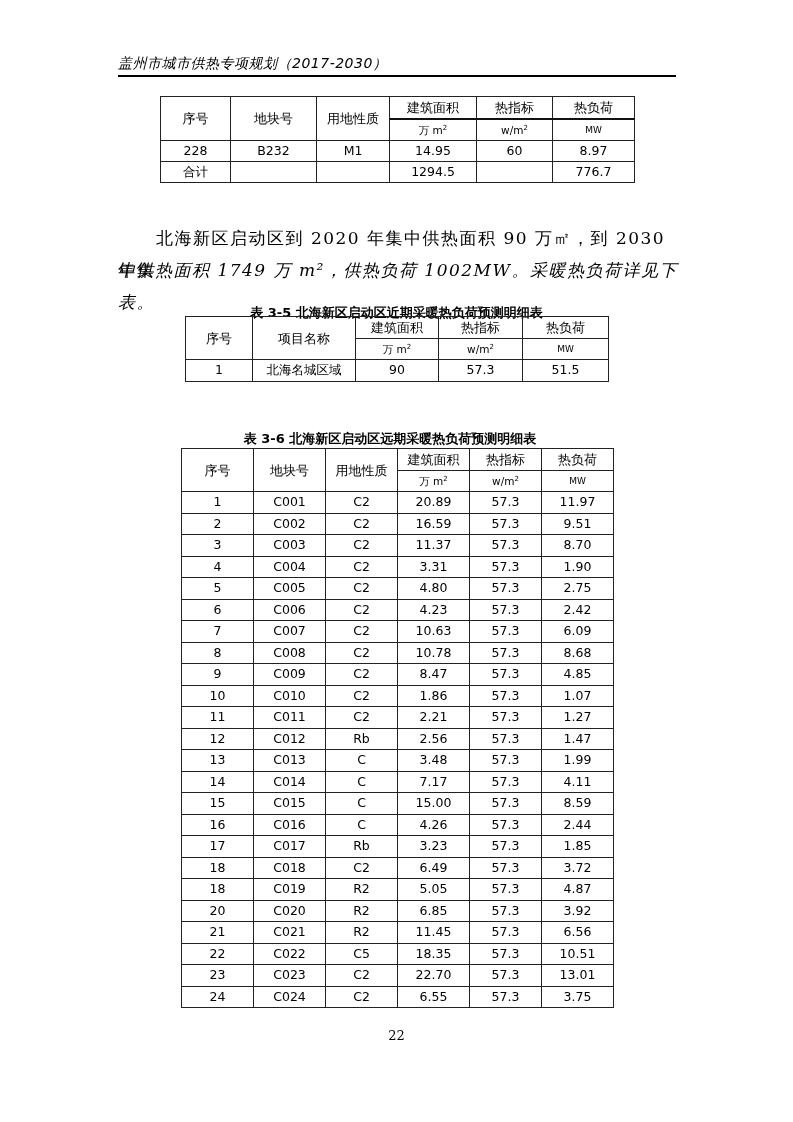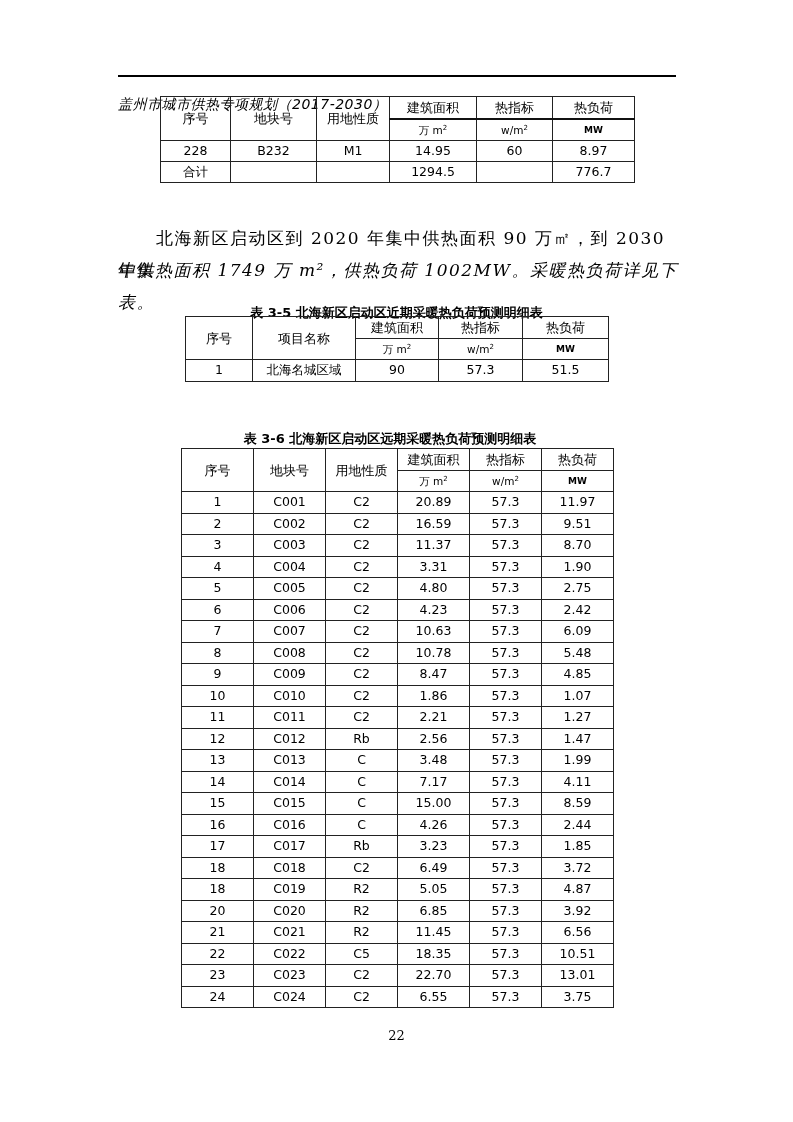--- a/index.html
+++ b/index.html
@@ -1,22 +1,22 @@
 <!DOCTYPE html>
 <html><head>
 <meta charset="utf-8">
 <style>
   html, body { margin: 0; padding: 0; background: #ffffff; }
   body { width: 793px; height: 1122px; position: relative; overflow: hidden; font-family: "DejaVu Sans", sans-serif; color: #000; }
-  .header-title { position: absolute; left: 118px; top: 55px; font-size: 14px; font-style: italic; letter-spacing: 0.5px; margin-top: 41px; }
+  .header-title { position: absolute; left: 118px; top: 55px; font-size: 14px; font-style: italic; letter-spacing: 0.5px; }
   .header-line { position: absolute; left: 118px; top: 75px; width: 558px; height: 2px; background: #000; }
   table { border-collapse: collapse; position: absolute; table-layout: fixed; }
   td, th { border: 1px solid #222; text-align: center; font-weight: normal; padding: 0; font-size: 12.5px; line-height: 1; }
   .unit { font-size: 10.5px; }
-  .unit-sm { font-size: 9px; font-weight: bold; }
+  .unit-sm { font-size: 9px; font-weight: normal; }
   sup { font-size: 7px; vertical-align: 4px; }
   .thick-top td { border-top: 2px solid #111; }
   #t1 { left: 160px; top: 96px; width: 474px; }
   #t1 col.c1 { width: 70px; } #t1 col.c2 { width: 86px; } #t1 col.c3 { width: 73px; }
   #t1 col.c4 { width: 87px; } #t1 col.c5 { width: 76px; } #t1 col.c6 { width: 82px; }
   #t1 tr.h1 td { height: 21px; } #t1 tr.h2 td { height: 20px; }
   #t1 tr.r td { height: 20px; }
   .para { position: absolute; left: 118px; width: 560px; font-family: "DejaVu Serif", serif; font-size: 17px; letter-spacing: 1.5px; line-height: 32px; }
   .para1 { top: 222px; text-indent: 38px; }
   .para2 { top: 254px; font-style: italic; }
@@ -201,21 +201,21 @@
         <td>10.63</td>
         <td>57.3</td>
         <td>6.09</td>
       </tr>
       <tr class="r">
         <td>8</td>
         <td>C008</td>
         <td>C2</td>
         <td>10.78</td>
         <td>57.3</td>
-        <td>5.48</td>
+        <td>8.68</td>
       </tr>
       <tr class="r">
         <td>9</td>
         <td>C009</td>
         <td>C2</td>
         <td>8.47</td>
         <td>57.3</td>
         <td>4.85</td>
       </tr>
       <tr class="r">

